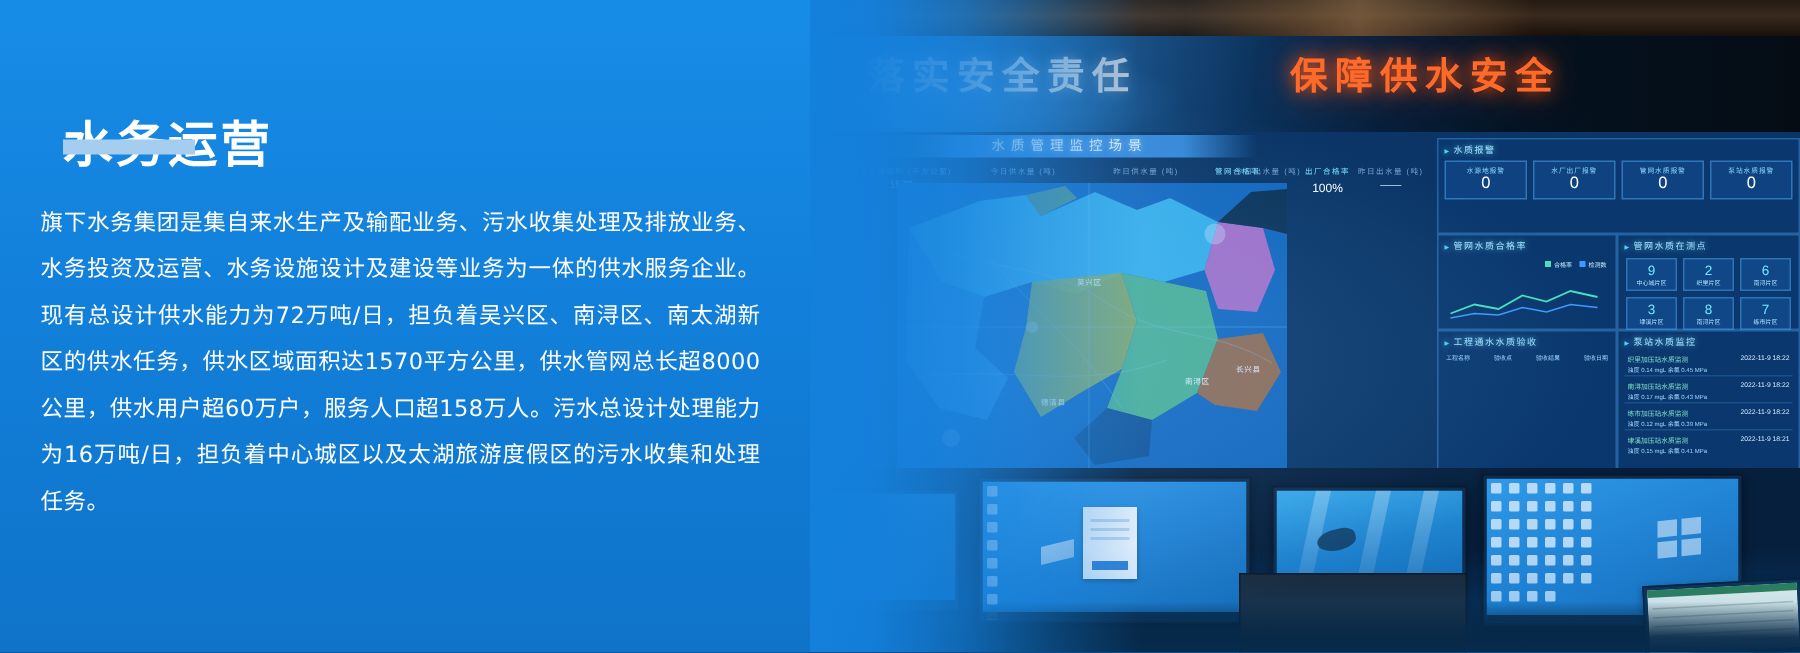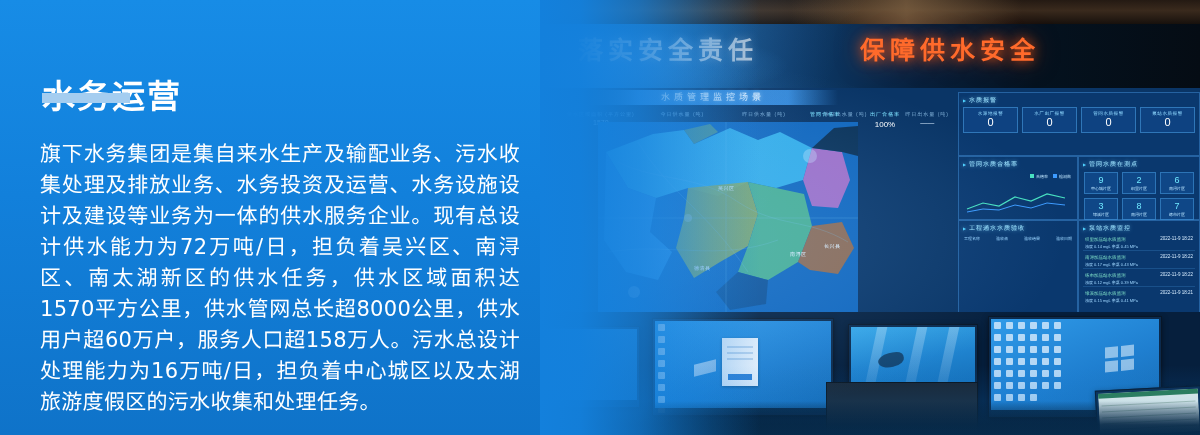--- a/index.html
+++ b/index.html
@@ -158,22 +158,22 @@
 
   
   .content{position:absolute;left:0;top:0;width:600px;height:435px;}
   .title{
     position:absolute;left:42px;top:48px;
     font-size:33px;font-weight:700;color:#ffffff;letter-spacing:2px;
     font-family:"DejaVu Sans","Liberation Sans",sans-serif;
   }
   .rule{position:absolute;left:42px;top:93px;width:88px;height:10px;background:#a4cdf0;}
   .body-text{
-    position:absolute;left:40px;top:118px;width:480px;
-    font-size:21px;line-height:31px;color:#ffffff;letter-spacing:.3px;
+    position:absolute;left:27px;top:118px;width:480px;
+    font-size:15px;line-height:31px;color:#ffffff;letter-spacing:.3px;
     font-family:"DejaVu Sans","Liberation Sans",sans-serif;
     text-align:justify;
   }
 </style>
 </head>
 <body>
 
 <div id="banner">
 
   <div class="photo">

